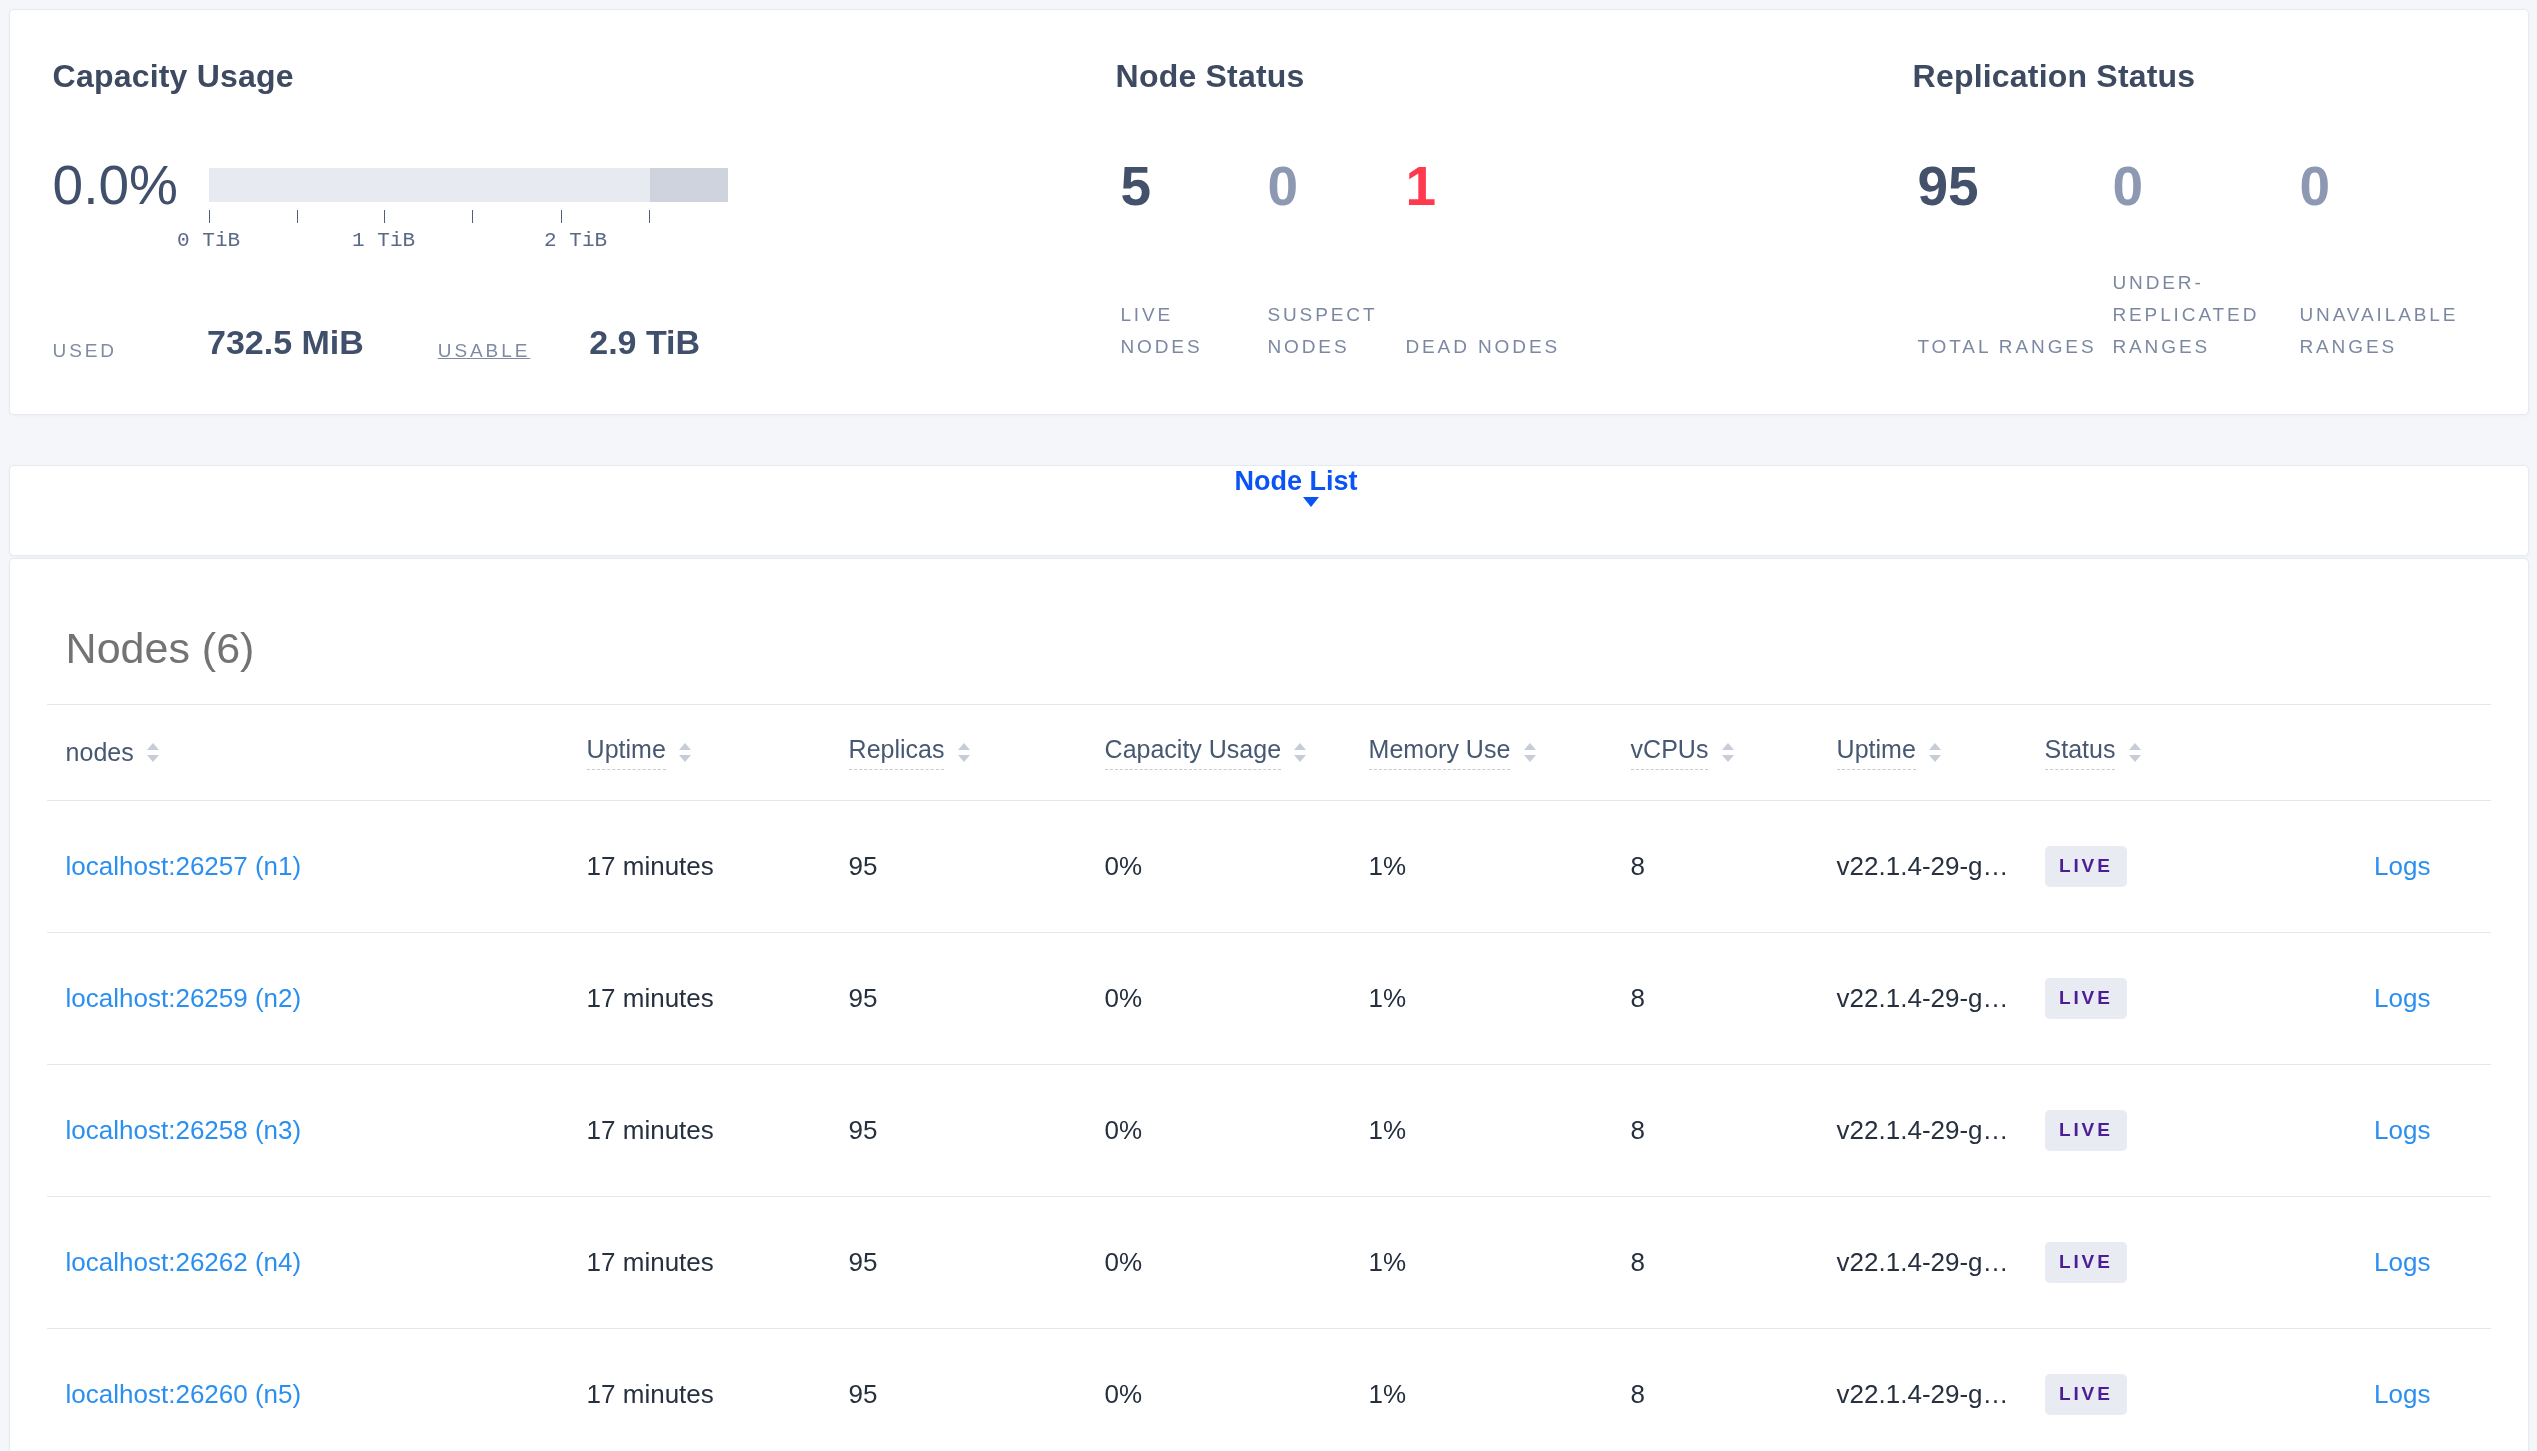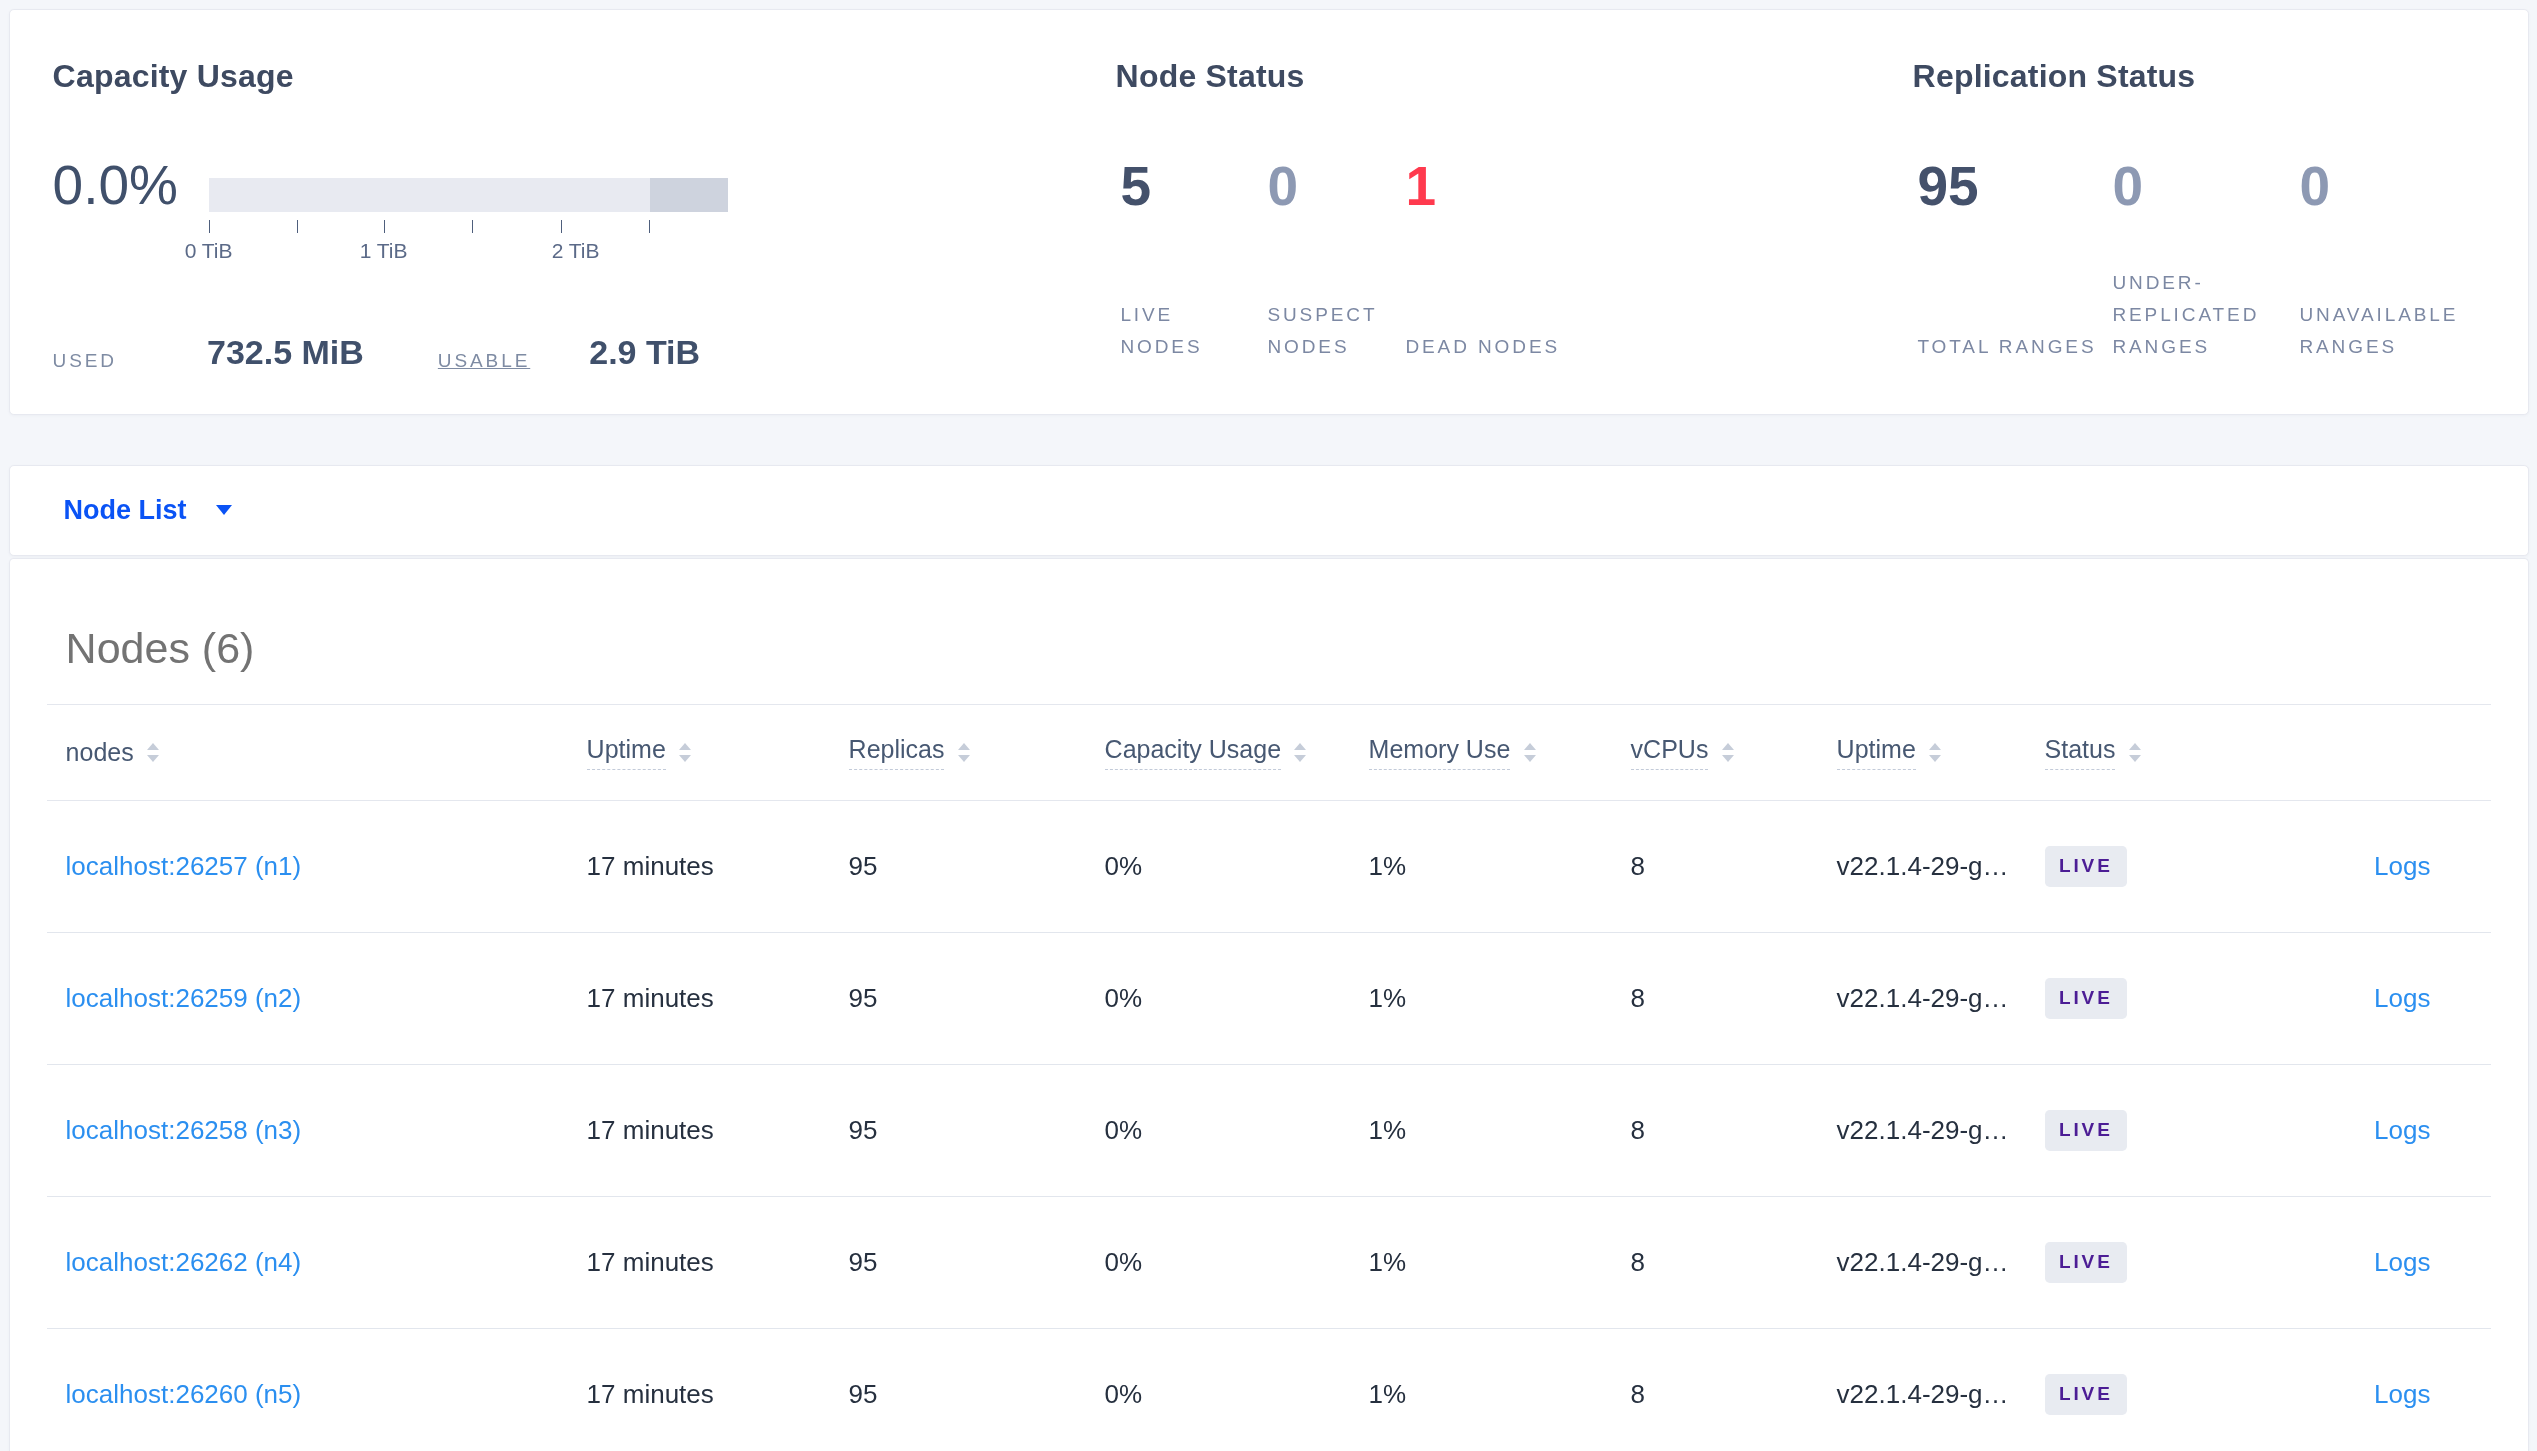--- a/index.html
+++ b/index.html
@@ -31,21 +31,21 @@
   }
   .cap-section { width: 1063px; }
   .gauge-row { display: flex; margin-top: 63px; }
   .cap-percent {
     font-size: 55px;
     line-height: 1.0;
     font-weight: 400;
     color: #40506b;
     width: 156px;
   }
-  .bar-wrap { margin-top: 20px; width: 519px; }
+  .bar-wrap { margin-top: 10px; width: 519px; font-family: Liberation Mono, monospace; }
   .bar { position: relative; height: 34px; background: #e8eaf1; }
   .bar-dark { position: absolute; top: 0; right: 0; width: 78px; height: 34px; background: #ced3de; }
   .ticks { position: relative; height: 13.3px; margin-top: 8.6px; }
   .tick { position: absolute; top: 0; height: 13.3px; width: 0; border-left: 1.9px solid #4e5e7c; }
   .tick-labels { position: relative; height: 27px; margin-top: 5.7px; }
   .tick-label {
     position: absolute; top: 0;
     transform: translateX(-50%);
     font-size: 21px; color: #5b6a88; white-space: nowrap;
   }
@@ -73,20 +73,21 @@
   .w-total { width: 195px; } .w-under { width: 187px; } .w-unavail { width: 224px; }
 
   
   .nodelist-bar {
     margin: 50px 8.6px 0 8.6px;
     height: 91px;
     display: flex;
     align-items: center;
     padding-left: 54px;
     cursor: pointer;
+    flex-direction: column;
   }
   .nodelist-label { font-size: 27px; font-weight: 600; color: #0a53f5; }
   .caret-down {
     width: 0; height: 0;
     margin-left: 29px;
     border-left: 8.6px solid transparent;
     border-right: 8.6px solid transparent;
     border-top: 10.5px solid #0a53f5;
   }
 

